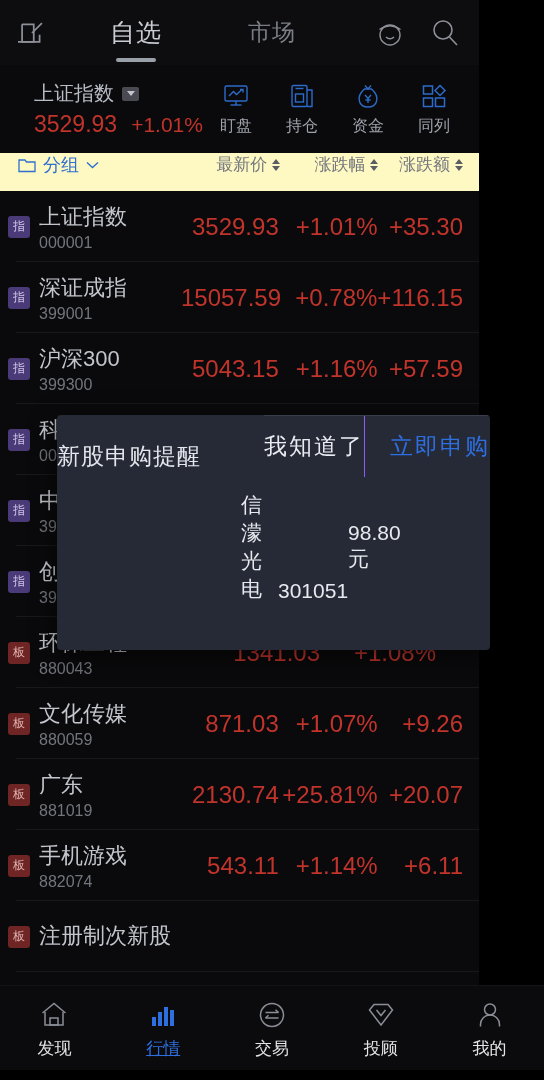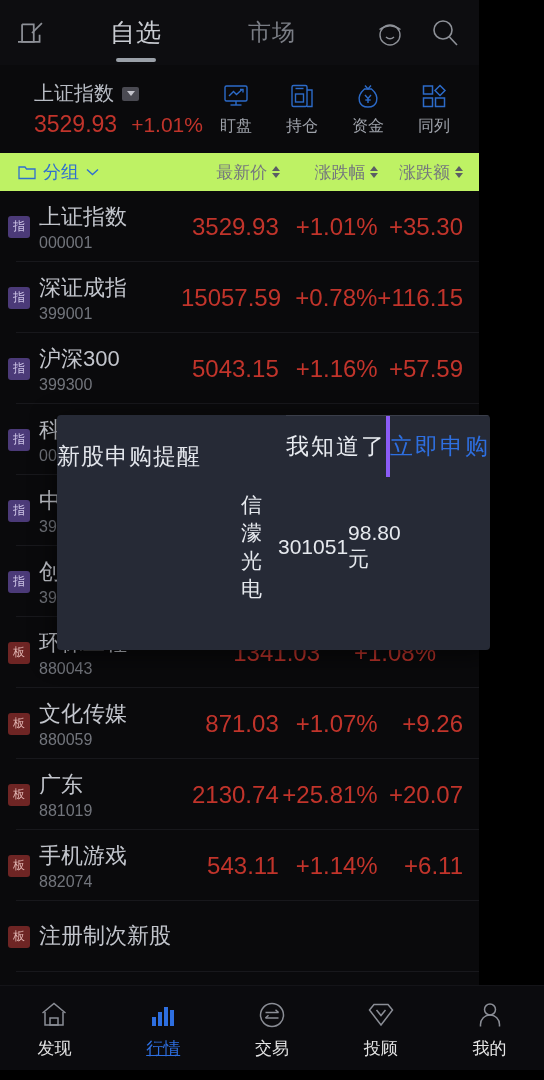--- a/index.html
+++ b/index.html
@@ -53,22 +53,22 @@
   .idx-price { font-size:23px; color:#c1342b; }
   .idx-chg { font-size:21px; color:#c1342b; }
 
   .quick { flex:1; display:flex; justify-content:space-between; padding-right:6px; }
   .q-item { display:flex; flex-direction:column; align-items:center; gap:6px; width:66px; }
   .q-ico { width:28px; height:28px; }
   .q-lbl { font-size:16px; color:#9ea2aa; }
 
   
   .listhead {
-    height:38px; display:flex; align-items:center;
-    padding:0 16px 0 18px; background:#bef264;
+    height:38px; display:flex; align-items:flex-start;
+    padding:0 16px 0 18px; background:#fef9c3;
   }
   .grp { display:flex; align-items:center; gap:7px; width:200px; }
   .folder-ico { width:18px; height:15px; }
   .grp-lbl { font-size:18px; color:#2f6fd0; }
   .chev { width:13px; height:8px; }
   .colh { display:flex; align-items:center; justify-content:flex-end; gap:5px; }
   .colh-t { font-size:17px; color:#74777e; }
   .colh-price { width:110px; }
   .colh-pct   { width:116px; }
   .colh-amt   { width:100px; }
@@ -111,33 +111,33 @@
   }
   .modal-title {
     text-align:center; font-size:23px; color:#e3e6ec;
     margin-top:26px; letter-spacing:1px;
   }
   .modal-body { flex:1; position:relative; }
   .modal-line {
     position:absolute; top:76px; left:40px; right:32px;
     display:flex; align-items:center; justify-content:space-between;
   }
-  .ml-left { display:flex; align-items:center; gap:16px; }
+  .ml-left { display:flex; align-items:flex-end; gap:16px; }
   .ml-name { font-size:21px; color:#e6e9ee; }
   .ml-code { font-size:21px; color:#e6e9ee; }
   .ml-price { font-size:21px; color:#e6e9ee; }
   .modal-actions {
     height:62px; display:flex; border-top:1px solid #3a3e4a;
   }
   .mbtn {
     flex:1; display:flex; align-items:center; justify-content:center;
     font-size:23px; letter-spacing:2px;
   }
   .mbtn.neutral { color:#e9ecf1; }
-  .mbtn.primary { color:#2e6fe0; border-left:4px solid #8b5cf6; }
+  .mbtn.primary { color:#2e6fe0; border-left:1px solid #8b5cf6;padding-left:25px; }
 
   
   .botnav {
     position:absolute; left:0; bottom:0; width:544px; height:95px;
     background:#0b0b0e; display:flex; align-items:flex-start;
     padding-top:14px; border-top:1px solid #141418;
   }
   .bn-item { flex:1; display:flex; flex-direction:column; align-items:center; gap:7px; }
   .bn-ico { width:30px; height:30px; }
   .bn-lbl { font-size:17px; color:#e5e5e5; }

